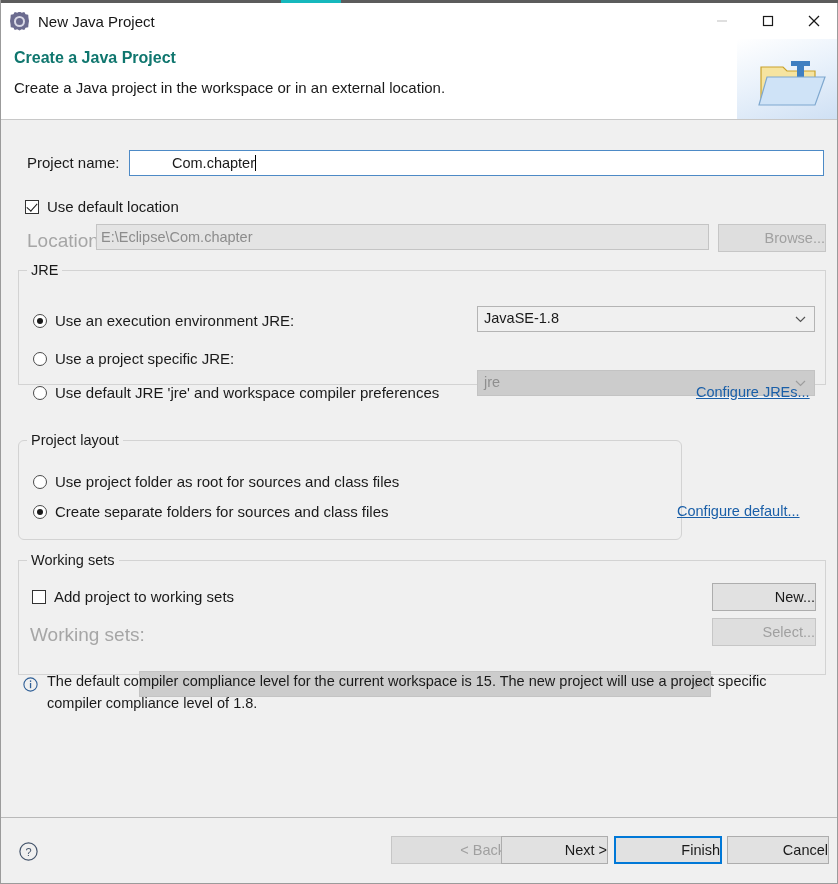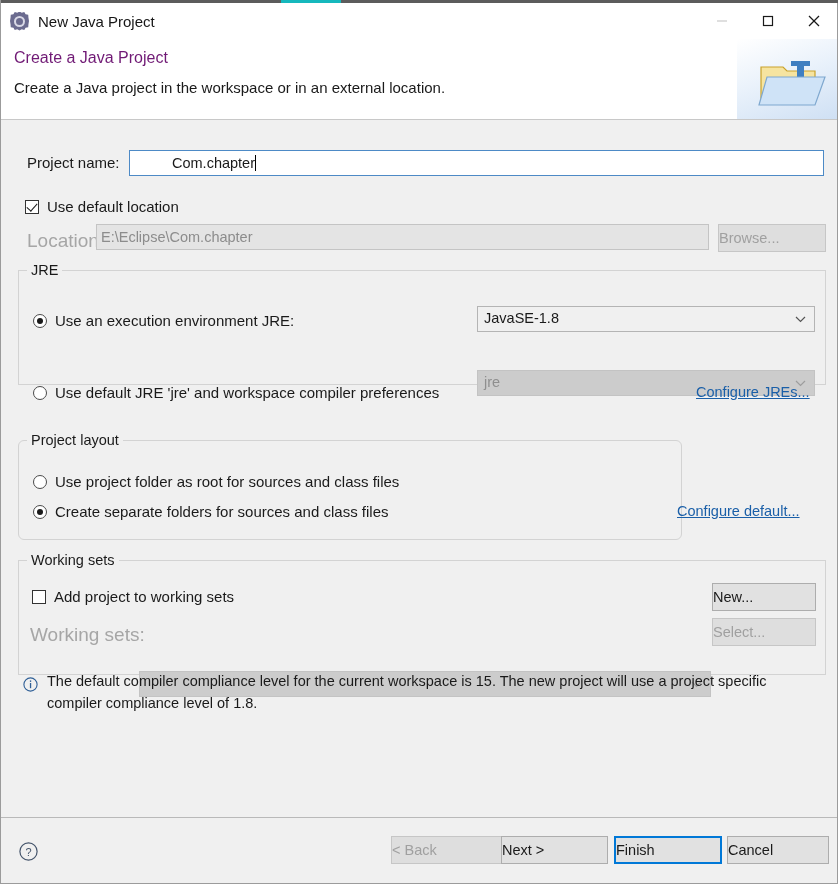--- a/index.html
+++ b/index.html
@@ -82,21 +82,21 @@
 
   
   .header {
     position: absolute; top: 39px; left: 0;
     width: 836px; height: 81px;
     background: #ffffff;
     border-bottom: 1px solid #c8c8c8;
   }
   .header-title {
     position: absolute; left: 13px; top: 10px;
-    font-size: 16px; font-weight: normal; color: #701a75;
+    font-size: 16px; font-weight: bold; color: #0f766e;
   }
   .header-sub {
     position: absolute; left: 13px; top: 40px;
     font-size: 15px; color: #1a1a1a;
   }
   .header-graphic {
     position: absolute; right: 0; top: 0;
     width: 100px; height: 80px;
     background: linear-gradient(160deg, #ffffff 0%, #eaf2fb 45%, #cfe0f4 100%);
   }
@@ -144,21 +144,21 @@
   }
 
   
   .btn {
     background: #e1e1e1;
     border: 1px solid #adadad;
     font-family: "Liberation Sans", sans-serif;
     font-size: 14.5px;
     color: #1a1a1a;
     height: 28px;
-    text-align: left;
+    text-align: right;
     line-height: 26px;
     cursor: default;
   }
   .btn.disabled { color: #a0a0a0; border-color: #c6c6c6; background: #dedede; }
   .btn.default-btn {
     border: 2px solid #0078d7;
     background: #e1e1e1;
     line-height: 24px;
   }
 
@@ -331,20 +331,24 @@
       <span class="radio sel"></span>
       <label class="plain">Use an execution environment JRE:</label>
     </div>
     <div class="row combo" style="left:476px; top:186px; width:338px;">
       <span class="combo-text">JavaSE-1.8</span>
       <svg class="arrow" viewBox="0 0 11 7">
           <polyline points="1,1 5.5,5.5 10,1" fill="none" stroke="#555" stroke-width="1.2"></polyline>
         </svg>
     </div>
 
+    <div class="row ctl-row" style="left:32px; top:230px;">
+      <span class="radio"></span>
+      <label class="plain">Use a project specific JRE:</label>
+    </div>
     <div class="row combo disabled" style="left:476px; top:224px; width:338px;">
       <span class="combo-text">jre</span>
       <svg class="arrow" viewBox="0 0 11 7">
           <polyline points="1,1 5.5,5.5 10,1" fill="none" stroke="#9d9d9d" stroke-width="1.2"></polyline>
         </svg>
     </div>
 
     <div class="row ctl-row" style="left:32px; top:264px;">
       <span class="radio"></span>
       <label class="plain">Use default JRE 'jre' and workspace compiler preferences</label>

